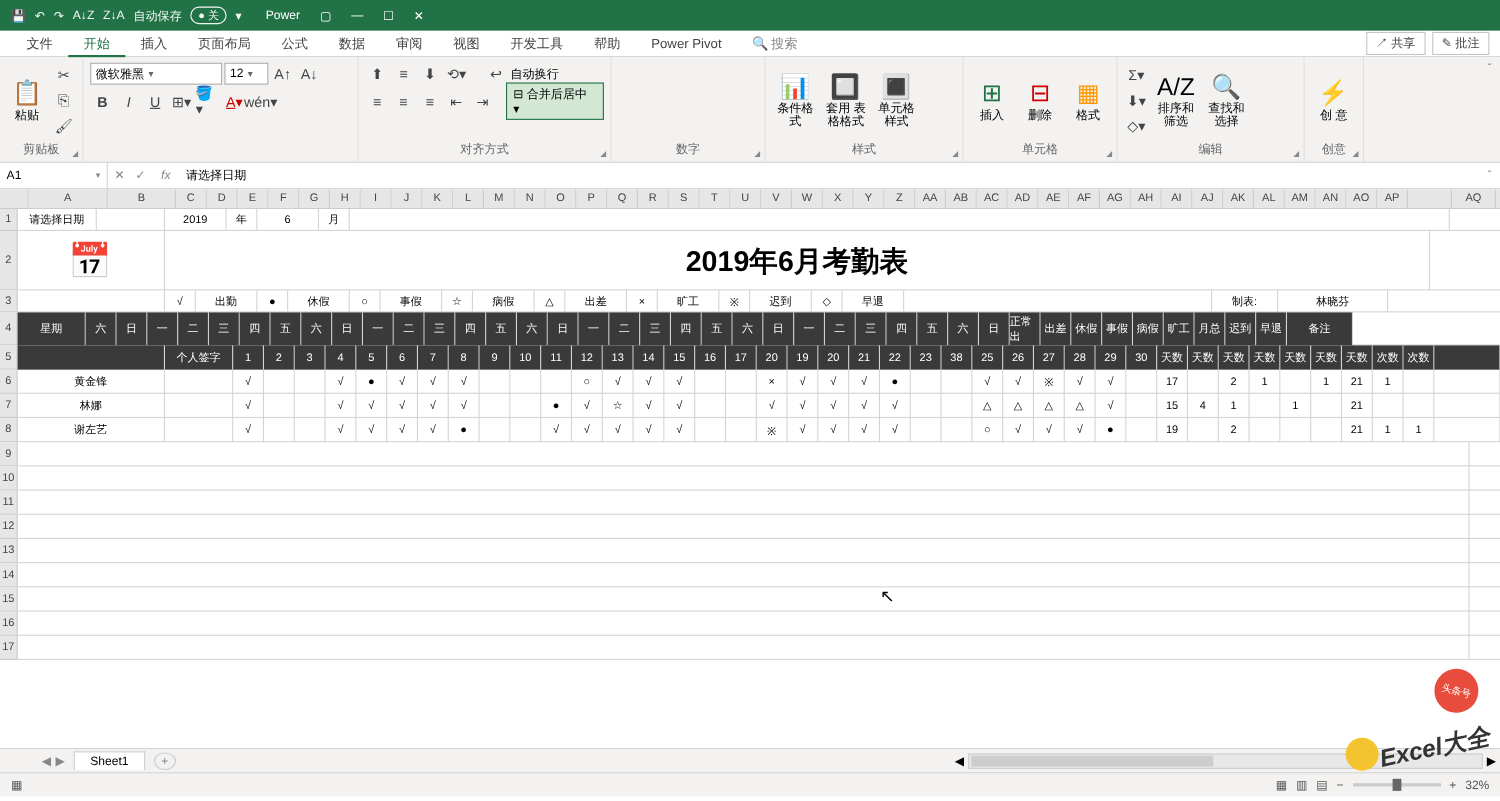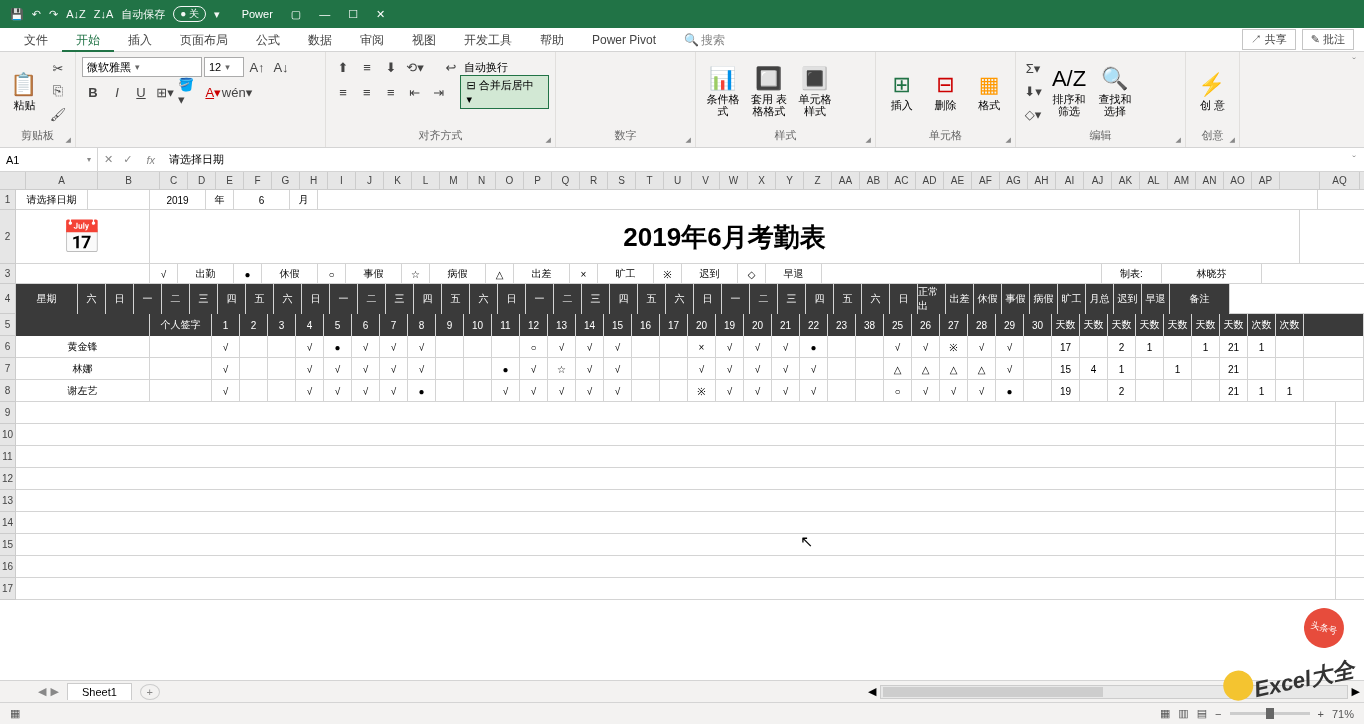--- a/index.html
+++ b/index.html
@@ -626,18 +626,18 @@
 
 <div class="statusbar">
   <span>▦</span>
   <div class="zoom-ctrl">
     <span>▦</span>
     <span>▥</span>
     <span>▤</span>
     <span>−</span>
     <div class="zoom-slider"></div>
     <span>+</span>
-    <span>71%</span>
+    <span>32%</span>
   </div>
 </div>
 
 <div class="watermark"><span class="ball"></span><span>Excel大全</span></div>
 <div class="headline-badge">头条号</div>
 
 </body></html>

